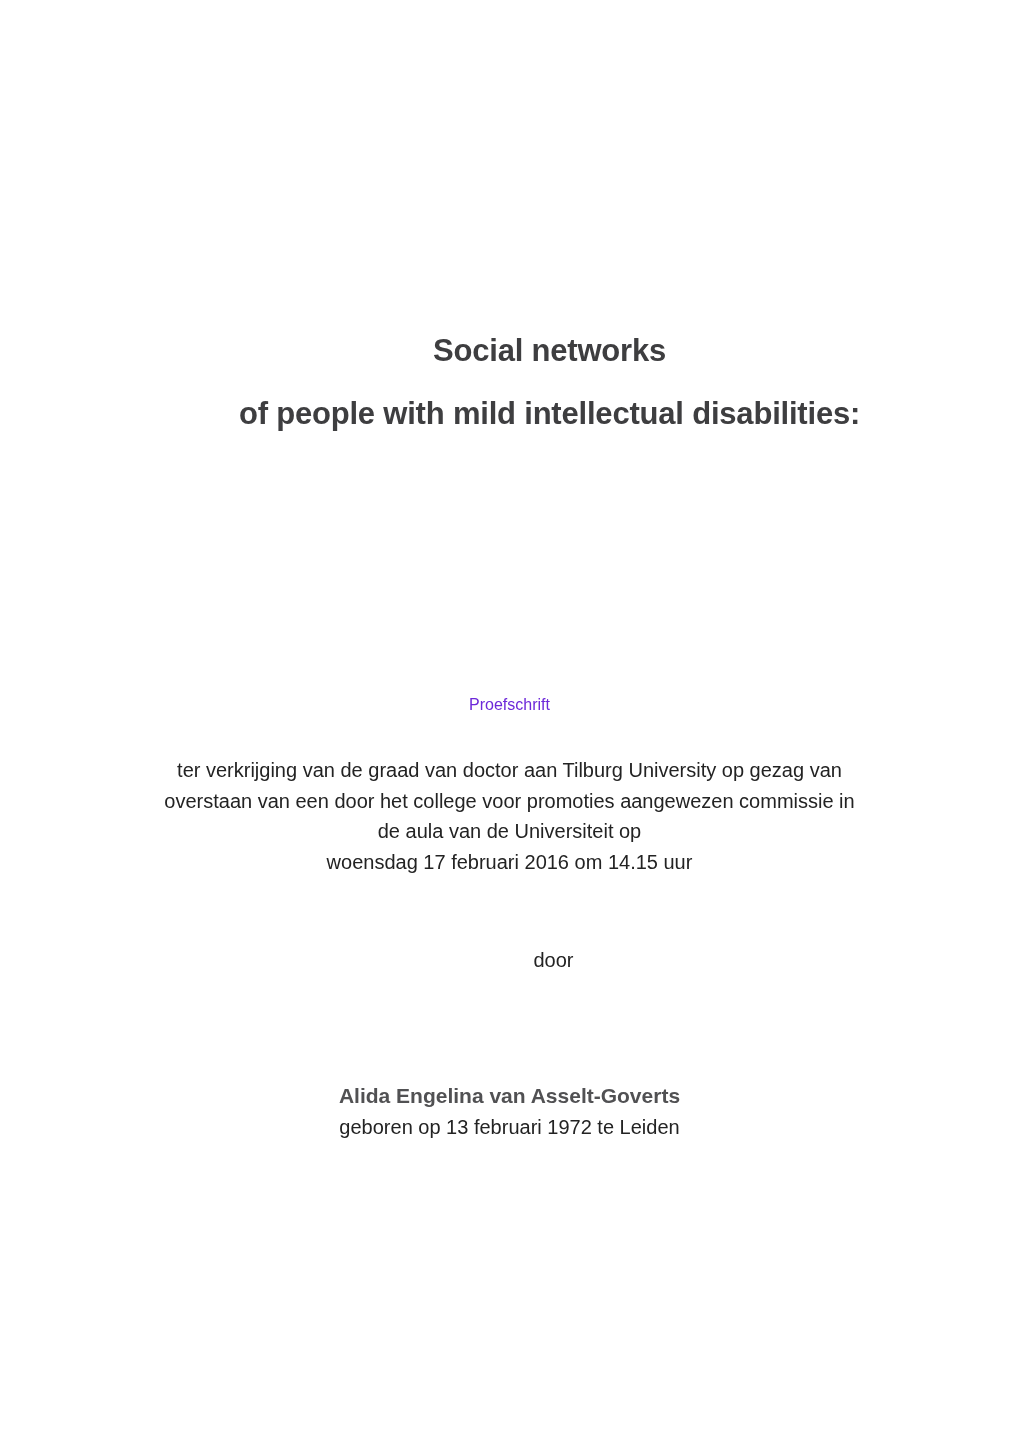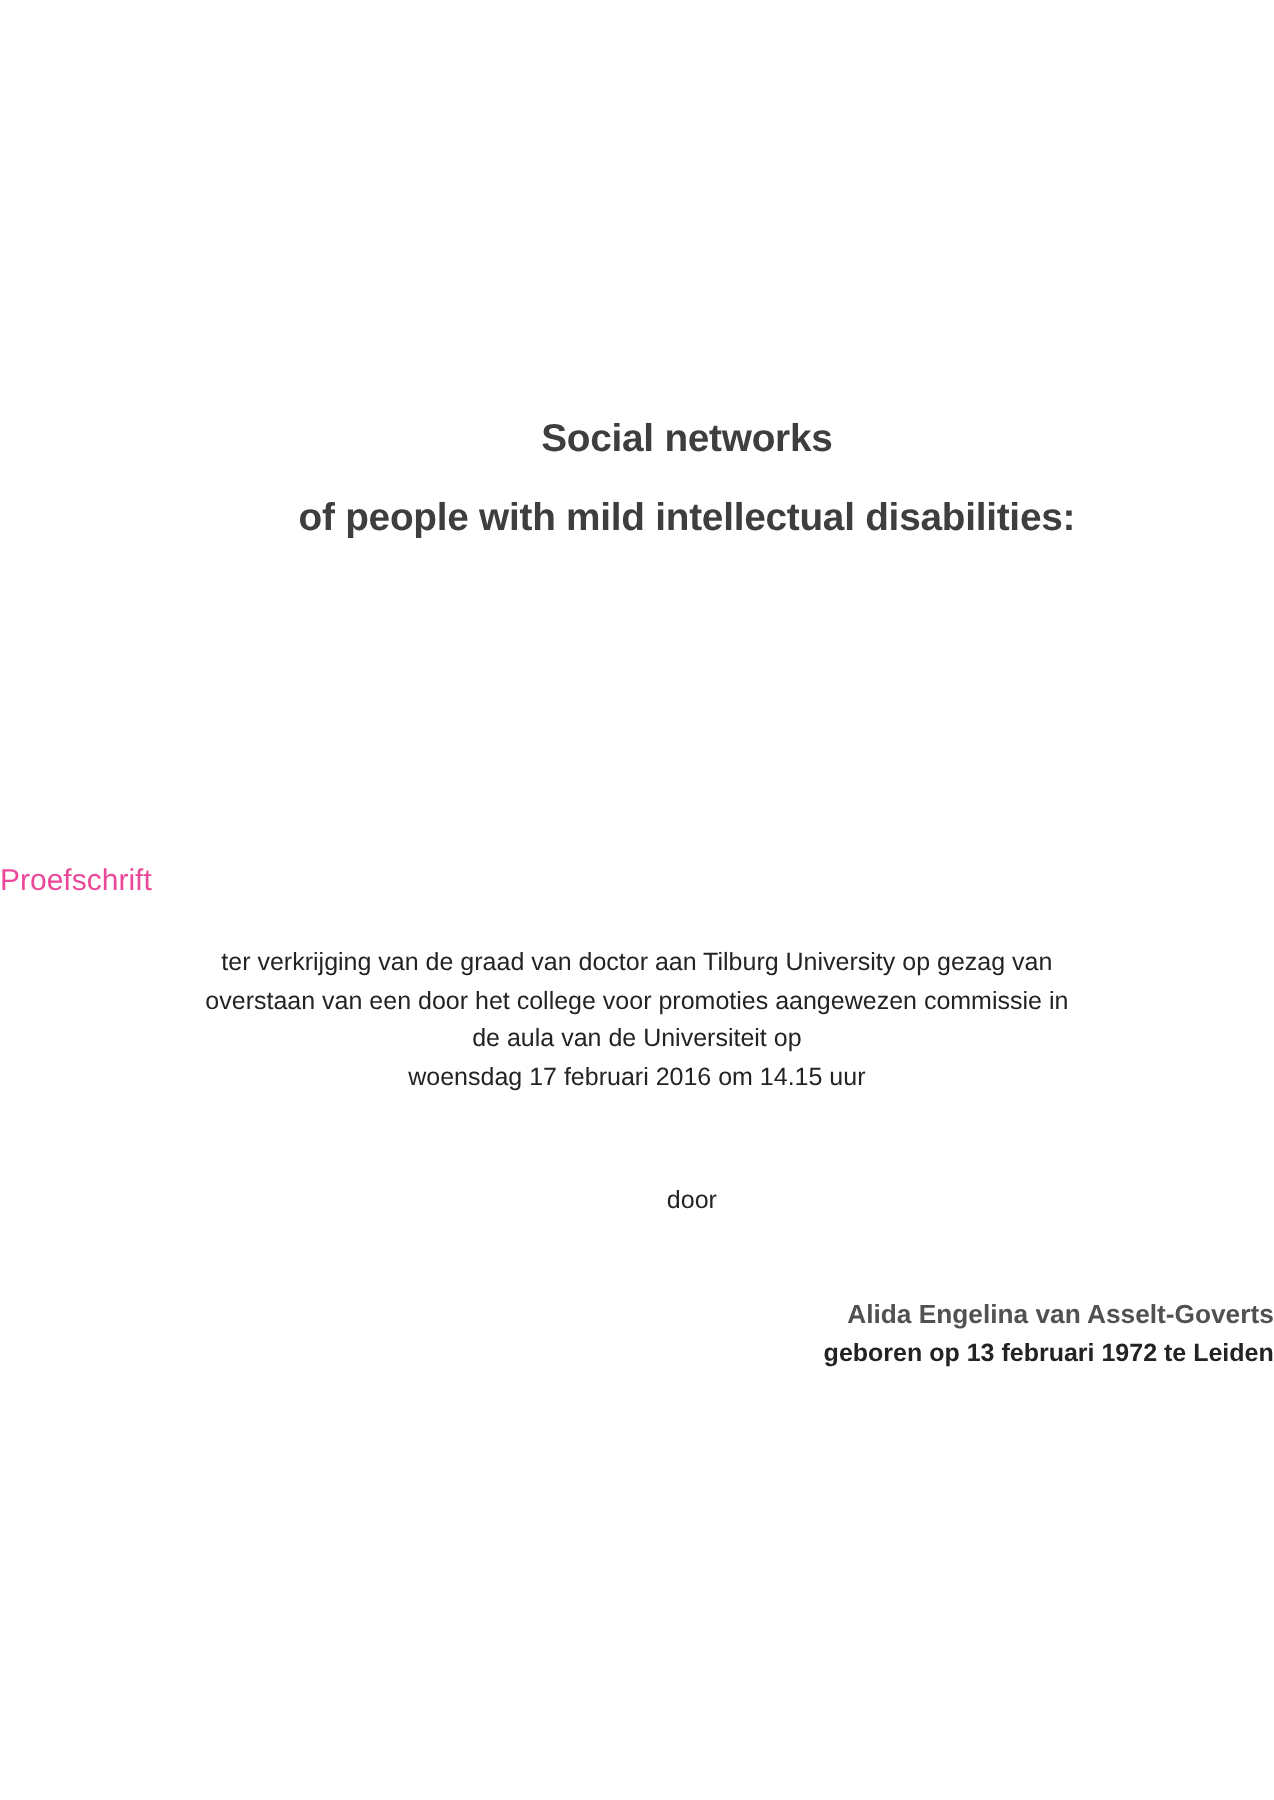--- a/index.html
+++ b/index.html
@@ -31,23 +31,23 @@
     font-weight: bold;
     line-height: 62.5px;
     letter-spacing: -0.2px;
     margin-left: 40px;
   }
   .section-label {
     position: absolute;
     top: 690px;
     left: 0;
     width: 100%;
-    text-align: left;
-    color: #ec4899;
-    font-size: 24px;
+    text-align: center;
+    color: #6d28d9;
+    font-size: 16px;
     line-height: 30px;
   }
   .promotion-block {
     position: absolute;
     top: 755px;
     left: 0;
     width: 100%;
     text-align: center;
     color: #232323;
     font-size: 20px;
@@ -59,35 +59,34 @@
     left: 0;
     width: 100%;
     text-align: center;
     color: #232323;
     font-size: 20px;
     line-height: 30px;
     margin-left: 44px;
   }
   .author-block {
     position: absolute;
-    top: 1037px;
+    top: 1081px;
     left: 0;
     width: 100%;
-    text-align: right;
+    text-align: center;
     line-height: 30.5px;
   }
   .author-name {
     color: #515153;
     font-size: 21px;
     font-weight: bold;
   }
   .birth-line {
     color: #232323;
     font-size: 20px;
-    font-weight: bold;
   }
 </style>
 </head>
 <body>
 
 <div class="page">
 
   <header class="title-block">
     <div class="title-line">Social networks</div>
     <div class="title-line">of people with mild intellectual disabilities:</div>

